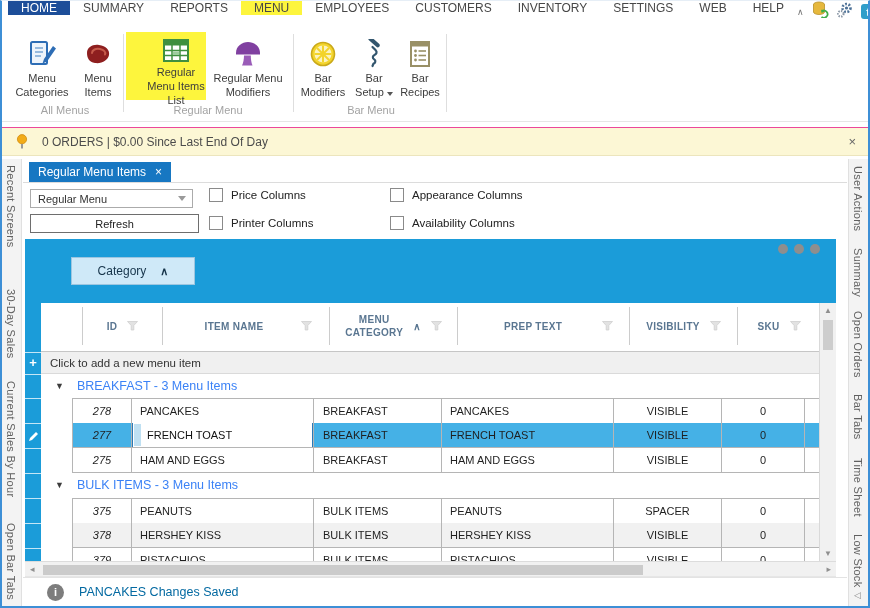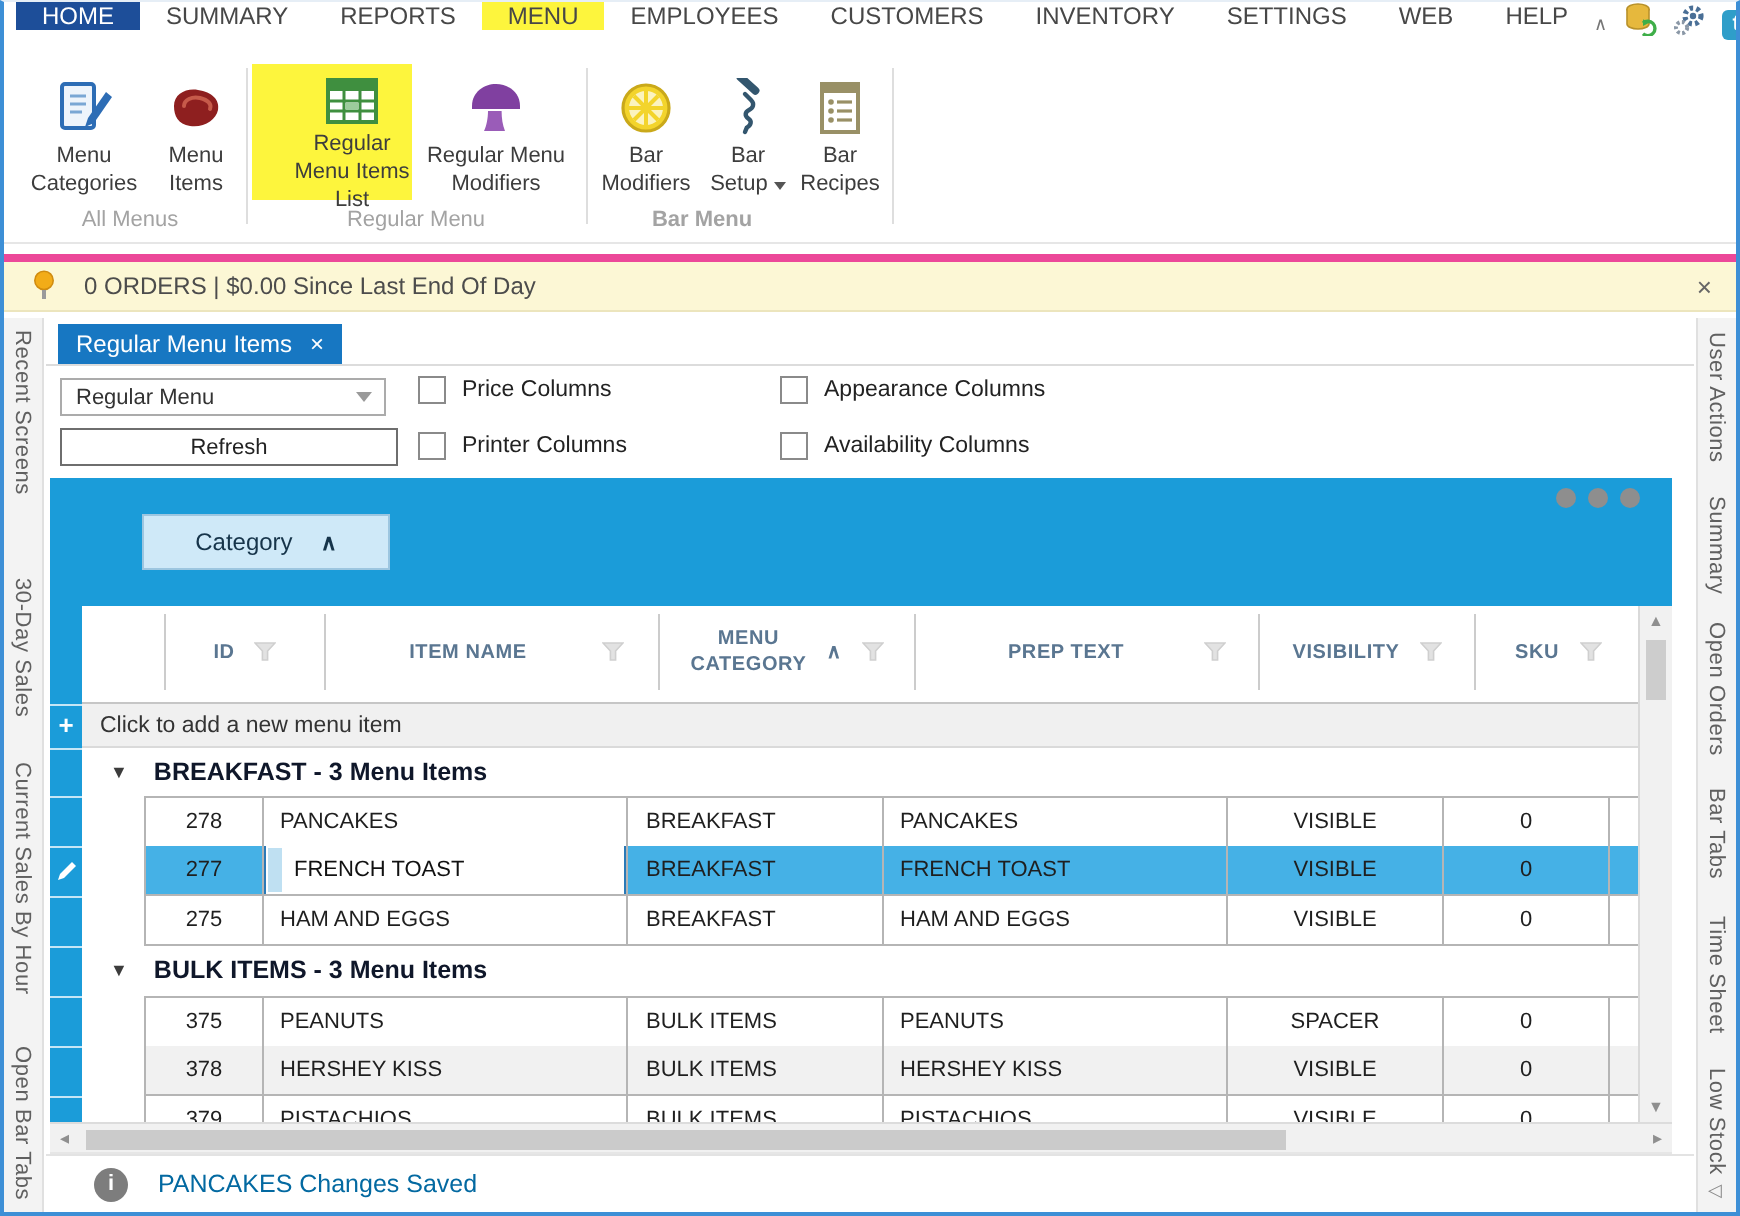--- a/index.html
+++ b/index.html
@@ -24,21 +24,21 @@
   .ribbon { position:absolute; top:29px; left:0; right:0; height:92px; background:#fff; border-bottom:1px solid #e6e6e6; }
   .rbtn { position:absolute; top:2px; display:flex; flex-direction:column; align-items:center;
           font-size:11px; color:#3d3d3d; text-align:center; line-height:1.25; padding-top:4px; height:68px; }
   .rbtn.hl { background:#fdf53d;padding-left:20px; }
   .ric { height:36px; display:flex; align-items:center; justify-content:center; }
   .rgl { position:absolute; top:74px; font-size:11px; color:#a3a3a3; text-align:center; }
   .rsep { position:absolute; top:4px; height:78px; width:1px; background:#dedede; }
   .ddc { width:0; height:0; border-left:4px solid transparent; border-right:4px solid transparent; border-top:5px solid #555; display:inline-block; }
   
   .notif { position:absolute; top:126px; left:0; right:0; height:29px; background:#fcf7d5;
-           border-top:4px solid #ec4899; border-bottom:1px solid #ece5bd; display:flex; align-items:center; }
+           border-top:1px solid #ec4899; border-bottom:1px solid #ece5bd; display:flex; align-items:center; }
   .notif-text { margin-left:14px; font-size:12px; color:#4c4c4c; }
   .notif-close { margin-left:auto; margin-right:12px; font-size:13px; color:#666; }
   
   .side-l { position:absolute; top:158px; left:0; width:20px; bottom:0; background:#f3f3f3; border-right:1px solid #e0e0e0; }
   .side-r { position:absolute; top:158px; right:0; width:20px; bottom:0; background:#f3f3f3; border-left:1px solid #e0e0e0; }
   .vlabel { position:absolute; left:3px; writing-mode:vertical-rl; font-size:11px; color:#606060; white-space:nowrap; letter-spacing:.3px; }
   .vsplit { position:absolute; bottom:6px; left:5px; color:#8a8a8a; font-size:9px; }
   
   .tab { position:absolute; left:27px; top:161px; height:20px; background:#1777c2; color:#fff;
          display:flex; align-items:center; padding:0 9px; font-size:12px; gap:9px; }
@@ -66,29 +66,29 @@
   .ghead { position:absolute; left:16px; top:64px; width:778px; height:49px; background:#fff; border-bottom:1px solid #c6c6c6; }
   .hcell { position:absolute; top:4px; bottom:6px; border-right:1px solid #cccccc; display:flex;
            align-items:center; justify-content:center; gap:10px; font-size:10px; font-weight:bold;
            color:#5a7691; letter-spacing:.3px; text-align:center; }
   .hcaret { font-size:10px; font-weight:bold; color:#5a7691; }
   .addrow { position:absolute; left:16px; top:113px; width:778px; height:22px; background:#f0f0f0;
             border-bottom:1px solid #dadada; display:flex; align-items:center; padding-left:9px;
             font-size:11.5px; color:#333; }
   .grow { position:absolute; left:16px; width:778px; height:24px; background:#fff; display:flex; align-items:center; }
   .gtri { margin-left:14px; font-size:9px; color:#3c3c3c; }
-  .glabel { margin-left:13px; font-size:12.5px; font-weight:bold; color:#0f172a; }
+  .glabel { margin-left:13px; font-size:12.5px; font-weight:normal; color:#3b82f6; }
   .drow { position:absolute; left:47px; width:747px; height:25px; display:flex; background:#fff;
           border-bottom:1px solid #b5b5b5; font-size:11px; color:#1f1f1f; }
   .drow.first { border-top:1px solid #b5b5b5; height:26px; }
   .drow.alt { background:#f1f1f1; }
   .drow.sel { background:#45b1e6; }
   .dc { border-right:1px solid #b5b5b5; display:flex; align-items:center; overflow:hidden; position:relative; }
   .dc:first-child { border-left:1px solid #b5b5b5; }
-  .c-id   { width:60px;  justify-content:center; }
+  .c-id   { width:60px;  justify-content:center;font-style:italic; }
   .c-item { width:182px; padding-left:8px; }
   .c-mc   { width:128px; padding-left:9px; }
   .c-prep { width:172px; padding-left:8px; }
   .c-vis  { width:108px; justify-content:center; }
   .c-sku  { width:83px;  justify-content:center; }
   .c-part { width:14px;  border-right:none; }
   .editbox { position:absolute; left:0; top:-1px; bottom:-1px; right:0; background:#fff;
              border:1px solid #2a7ab8; display:flex; align-items:stretch; }
   .selstrip { width:7px; margin:1px 0 1px 1px; background:#bfe0f2; flex:none; }
   .editbox input { flex:1; border:none; outline:none; font:11px "Liberation Sans",sans-serif;
@@ -231,21 +231,21 @@
               <line x1="13.5" y1="16.5" x2="21" y2="16.5"></line>
               <line x1="13.5" y1="21" x2="21" y2="21"></line>
           </g>
         </svg>
       </span>
       <span>Bar Recipes</span>
     </div>
     <div class="rsep" style="left:444px;"></div>
     <div class="rgl" style="left:8px;  width:110px;">All Menus</div>
     <div class="rgl" style="left:121px;width:170px;">Regular Menu</div>
-    <div class="rgl" style="left:274px;width:150px;font-weight:bold;">Bar Menu</div>
+    <div class="rgl" style="left:294px;width:150px;">Bar Menu</div>
   </div>
 
   <div class="notif">
     <span style="margin-left:14px; display:flex;">
       <svg width="12" height="16" viewBox="0 0 12 16">
         <circle cx="6" cy="5.2" r="4.6" fill="#f2ac18" stroke="#d08c10" stroke-width="0.8"></circle>
         <rect x="5" y="10" width="2" height="4.5" fill="#9a9a9a"></rect>
       </svg>
     </span>
     <span class="notif-text">0 ORDERS | $0.00 Since Last End Of Day</span>

